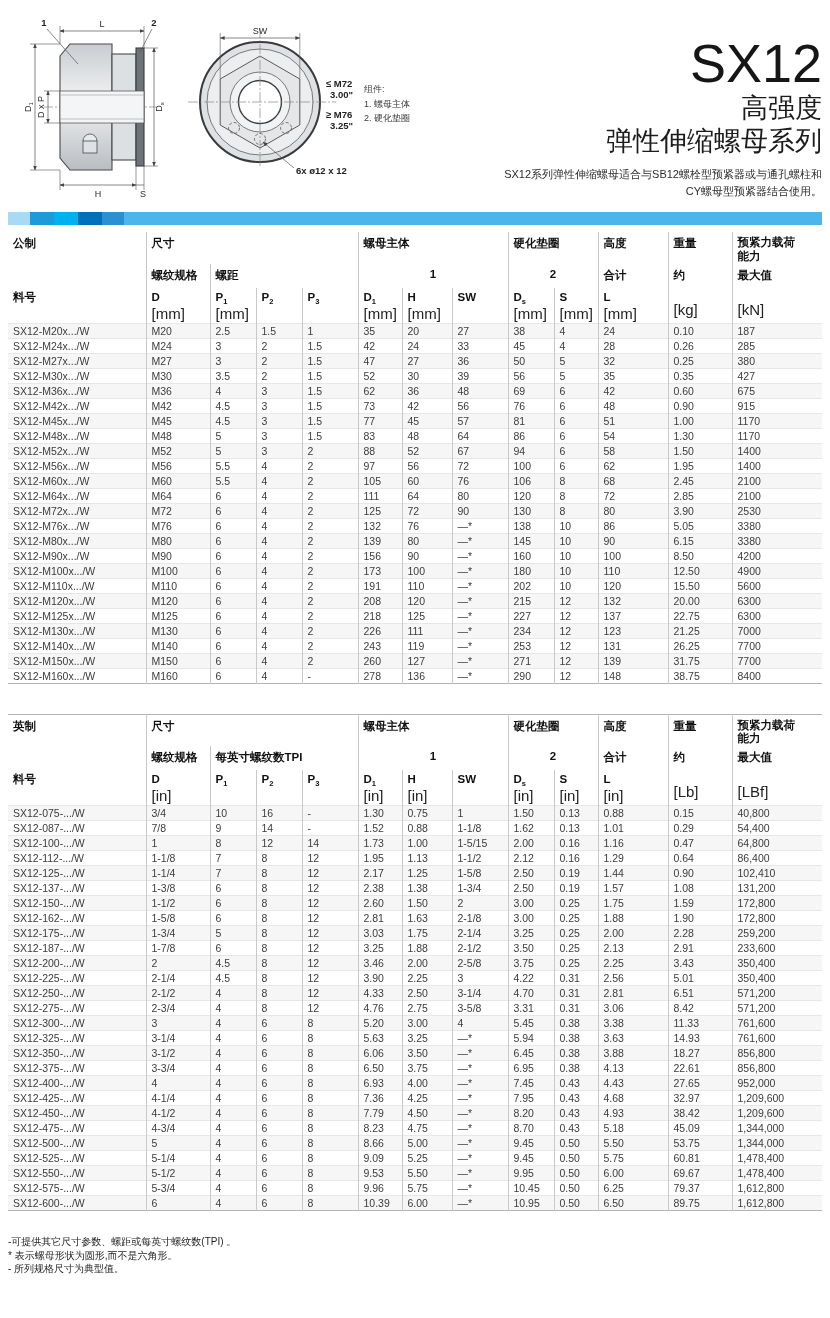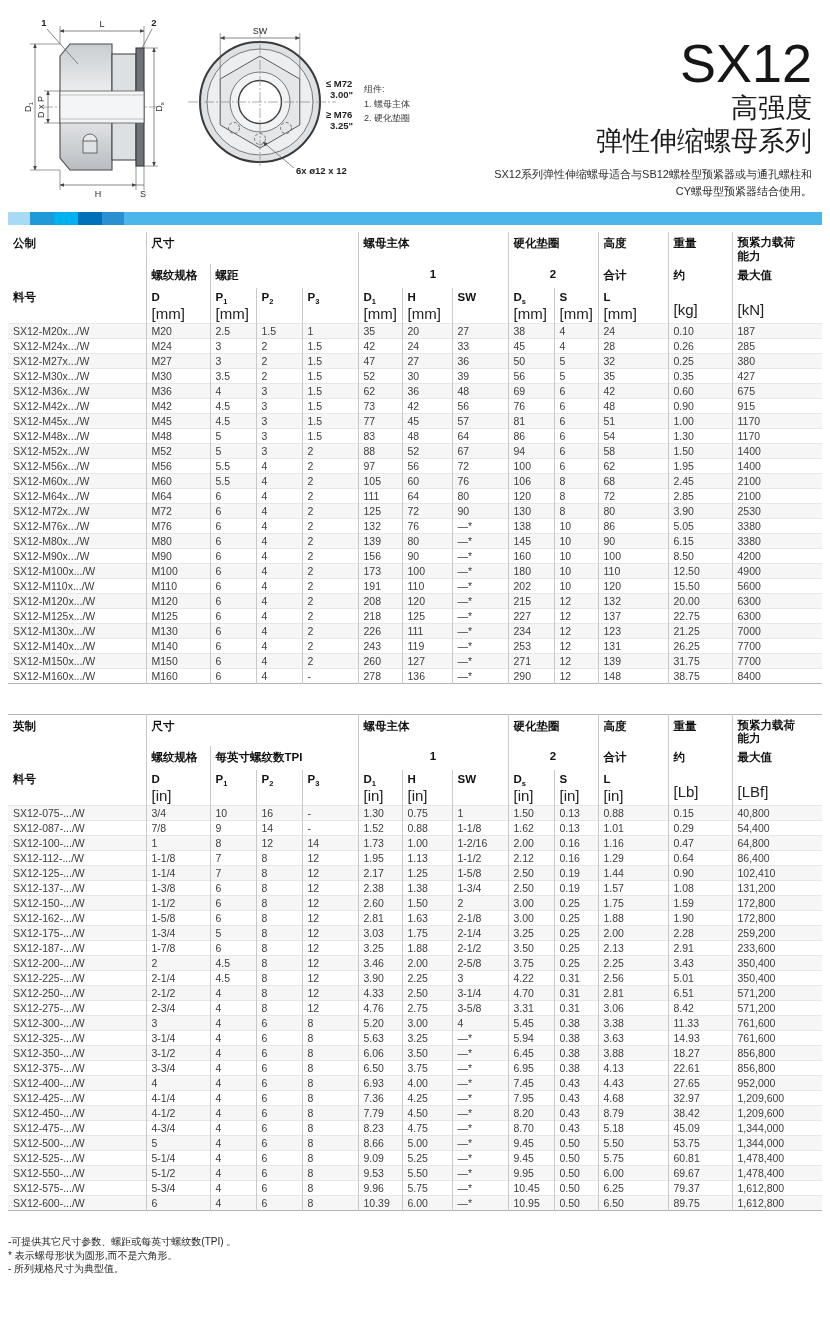--- a/index.html
+++ b/index.html
@@ -6,21 +6,21 @@
   body{
     width:830px;height:1318px;background:#ffffff;overflow:hidden;
     font-family:"Liberation Sans","DejaVu Sans",sans-serif;color:#1a1a1a;
     -webkit-font-smoothing:antialiased;
   }
   .page{position:relative;width:814px;margin:0 auto;}
 
   
   .hero{position:relative;height:212px;}
   .drawings{position:absolute;left:0;top:4px;}
-  .titleblock{position:absolute;top:36px;right:10px;text-align:right;}
+  .titleblock{position:absolute;top:36px;right:0;text-align:right;}
   .series{font-size:54px;font-weight:400;line-height:1.02;color:#161616;}
   .subtitle{font-size:27px;font-weight:400;line-height:1.15;color:#1c1c1c;margin-top:2px;}
   .desc{font-size:11px;line-height:1.5;color:#2d2d2d;margin:9px 0 0;}
 
   
   .accent-bar{display:flex;height:13px;width:814px;}
   .accent-bar span{display:block;height:100%;}
 
   
   table.spec{width:814px;border-collapse:collapse;table-layout:fixed;border-bottom:1px solid #b3b3b3;}
@@ -759,21 +759,21 @@
           <td>54,400</td>
         </tr>
         <tr>
           <td>SX12-100-.../W</td>
           <td>1</td>
           <td>8</td>
           <td>12</td>
           <td>14</td>
           <td>1.73</td>
           <td>1.00</td>
-          <td>1-2/16</td>
+          <td>1-5/15</td>
           <td>2.00</td>
           <td>0.16</td>
           <td>1.16</td>
           <td>0.47</td>
           <td>64,800</td>
         </tr>
         <tr>
           <td>SX12-112-.../W</td>
           <td>1-1/8</td>
           <td>7</td>
@@ -1032,21 +1032,21 @@
           <td>SX12-450-.../W</td>
           <td>4-1/2</td>
           <td>4</td>
           <td>6</td>
           <td>8</td>
           <td>7.79</td>
           <td>4.50</td>
           <td>—*</td>
           <td>8.20</td>
           <td>0.43</td>
-          <td>8.79</td>
+          <td>4.93</td>
           <td>38.42</td>
           <td>1,209,600</td>
         </tr>
         <tr>
           <td>SX12-475-.../W</td>
           <td>4-3/4</td>
           <td>4</td>
           <td>6</td>
           <td>8</td>
           <td>8.23</td>

